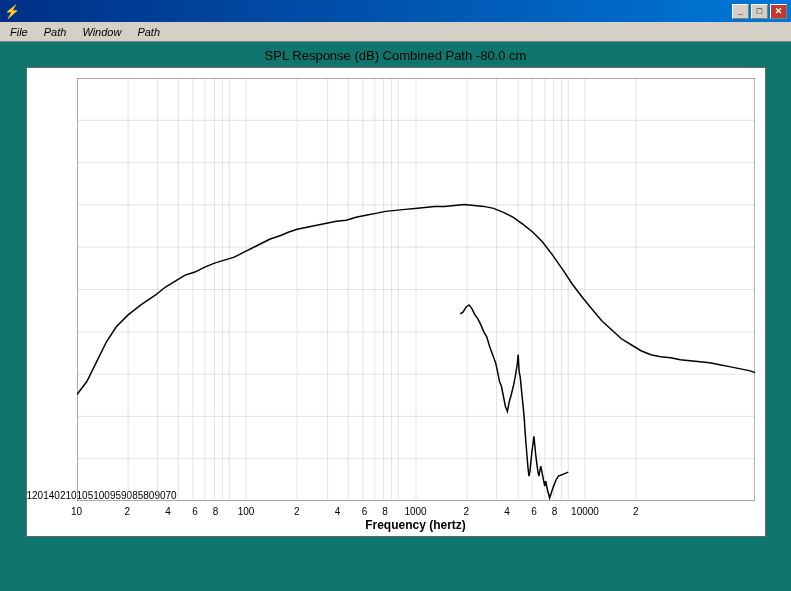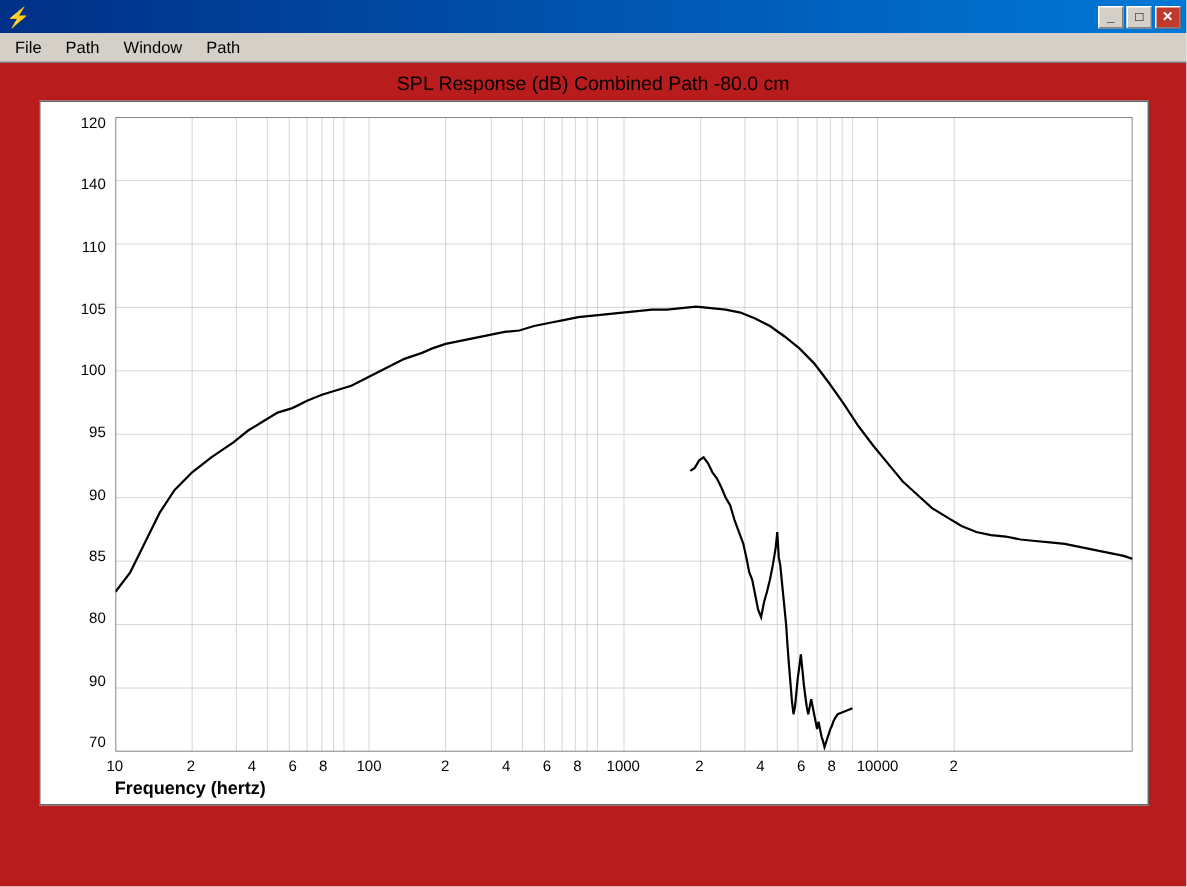--- a/index.html
+++ b/index.html
@@ -64,25 +64,26 @@
       display: flex;
       align-items: center;
       padding: 0 4px;
       border-bottom: 1px solid #808080;
       gap: 4px;
     }
     .menu-item {
       padding: 2px 6px;
       font-size: 11px;
       cursor: pointer;
+      font-style: italic;
     }
 
     
     .main-content {
-      background: #b91c1c;
+      background: #0f766e;
       padding: 6px;
       height: calc(591px - 22px - 20px);
       display: flex;
       flex-direction: column;
       align-items: center;
     }
 
     
     .chart-title {
       font-size: 13px;
@@ -110,21 +111,21 @@
     }
 
     
     .y-axis {
       position: absolute;
       top: 10px;
       left: 0;
       width: 48px;
       bottom: 35px;
       display: flex;
-      flex-direction: column;
+      flex-direction: row;
       justify-content: space-between;
       align-items: flex-end;
       padding-right: 4px;
     }
     .y-label {
       font-size: 10px;
       line-height: 1;
     }
 
     
@@ -146,20 +147,21 @@
       transform: translateX(-50%);
       text-align: center;
     }
 
     
     .x-axis-title {
       position: absolute;
       bottom: 4px;
       left: 50px;
       right: 10px;
+      text-align: center;
       font-size: 12px;
       font-weight: bold;
     }
 
     svg.graph-svg {
       position: absolute;
       top: 0; left: 0;
       width: 100%; height: 100%;
     }
   </style>
@@ -185,21 +187,21 @@
 </div>
 
 <div class="main-content">
   <div class="chart-title">SPL Response (dB)   Combined   Path -80.0 cm</div>
 
   <div class="chart-container">
 
     <div class="y-axis">
       <span class="y-label">120</span>
       <span class="y-label">140</span>
-      <span class="y-label">110</span>
+      <span class="y-label">210</span>
       <span class="y-label">105</span>
       <span class="y-label">100</span>
       <span class="y-label">95</span>
       <span class="y-label">90</span>
       <span class="y-label">85</span>
       <span class="y-label">80</span>
       <span class="y-label">90</span>
       <span class="y-label">70</span>
     </div>
 

